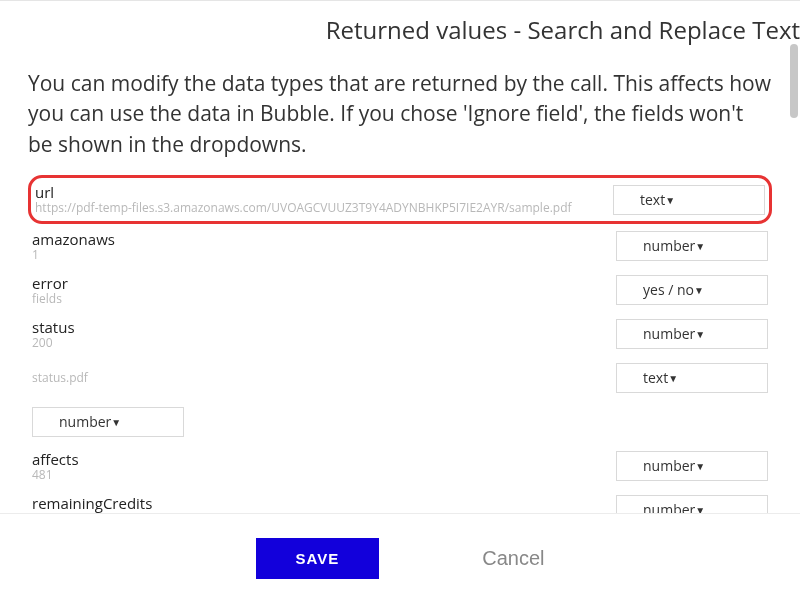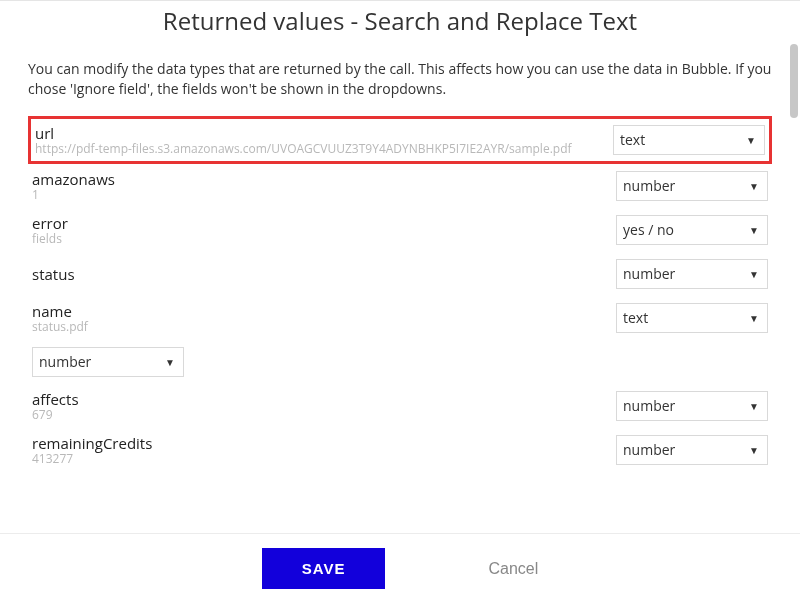--- a/index.html
+++ b/index.html
@@ -16,48 +16,49 @@
       position: relative;
     }
     .modal {
       width: 100%;
       height: 100%;
       display: flex;
       flex-direction: column;
       border-top: 1px solid #e5e5e5;
     }
     .modal-header {
-      text-align: center;
-      padding: 3px 0 12px;
+      text-align: right;
+      padding: 12px 0 12px;
     }
     .modal-title {
       font-size: 24px;
       font-weight: 400;
       color: #333;
     }
     .modal-body {
       flex: 1;
       overflow-y: auto;
       padding: 10px 28px 0;
     }
     .description {
-      font-size: 14px;
+      font-size: 21px;
       color: #333;
       line-height: 1.45;
       margin-bottom: 16px;
     }
     .field-list {
       display: flex;
       flex-direction: column;
     }
     .field-row {
       display: flex;
       align-items: center;
       padding: 5px 4px;
       min-height: 44px;
+      border-radius: 14px;
     }
     .field-row.highlighted {
       border: 3px solid #e73333;
     }
     .field-left {
       flex: 1;
       min-width: 0;
     }
     .field-name {
       font-size: 15px;
@@ -72,53 +73,53 @@
       text-overflow: ellipsis;
       line-height: 1.2;
     }
     .type-select {
       width: 152px;
       border: 1px solid #d9d9d9;
       background: #fff;
       height: 30px;
       display: flex;
       align-items: center;
-      justify-content: space-between;
-      padding: 0 8px 0 6px;
+      justify-content: flex-start;
+      padding: 0 8px 0 26px;
       cursor: pointer;
       font-size: 14px;
       color: #333;
     }
     .caret {
       font-size: 10px;
       color: #333;
     }
     .modal-footer {
       border-top: 1px solid #ececec;
-      padding: 14px 28px;
+      padding: 24px 28px;
       display: flex;
       align-items: center;
       justify-content: center;
       gap: 103px;
     }
     .save-btn {
       background: #1200db;
       color: #fff;
       border: none;
       font-weight: 700;
       font-size: 15px;
       letter-spacing: 1px;
       padding: 12px 40px;
       cursor: pointer;
     }
     .cancel-btn {
       background: none;
       border: none;
       color: #888;
-      font-size: 16px;
+      font-size: 20px;
       cursor: pointer;
     }
     .scroll-indicator {
       position: absolute;
       top: 44px;
       right: 2px;
       width: 8px;
       height: 74px;
       background: #c7c7c7;
       border-radius: 4px;
@@ -162,46 +163,46 @@
             <div class="field-sample">fields</div>
           </div>
           <div class="type-select">
             <span>yes / no</span>
             <span class="caret">▼</span>
           </div>
         </div>
         <div class="field-row">
           <div class="field-left">
             <div class="field-name">status</div>
-          </div>
-          <div class="type-select">
-            <span>number</span>
-            <span class="caret">▼</span>
-          </div>
-        </div>
-        <div class="field-row">
-          <div class="field-left">
-            <div class="field-name">name</div>
+            <div class="field-sample">200</div>
+          </div>
+          <div class="type-select">
+            <span>number</span>
+            <span class="caret">▼</span>
+          </div>
+        </div>
+        <div class="field-row">
+          <div class="field-left">
             <div class="field-sample">status.pdf</div>
           </div>
           <div class="type-select">
             <span>text</span>
             <span class="caret">▼</span>
           </div>
         </div>
         <div class="field-row">
           <div class="type-select">
             <span>number</span>
             <span class="caret">▼</span>
           </div>
         </div>
         <div class="field-row">
           <div class="field-left">
             <div class="field-name">affects</div>
-            <div class="field-sample">679</div>
+            <div class="field-sample">481</div>
           </div>
           <div class="type-select">
             <span>number</span>
             <span class="caret">▼</span>
           </div>
         </div>
         <div class="field-row">
           <div class="field-left">
             <div class="field-name">remainingCredits</div>
             <div class="field-sample">413277</div>

